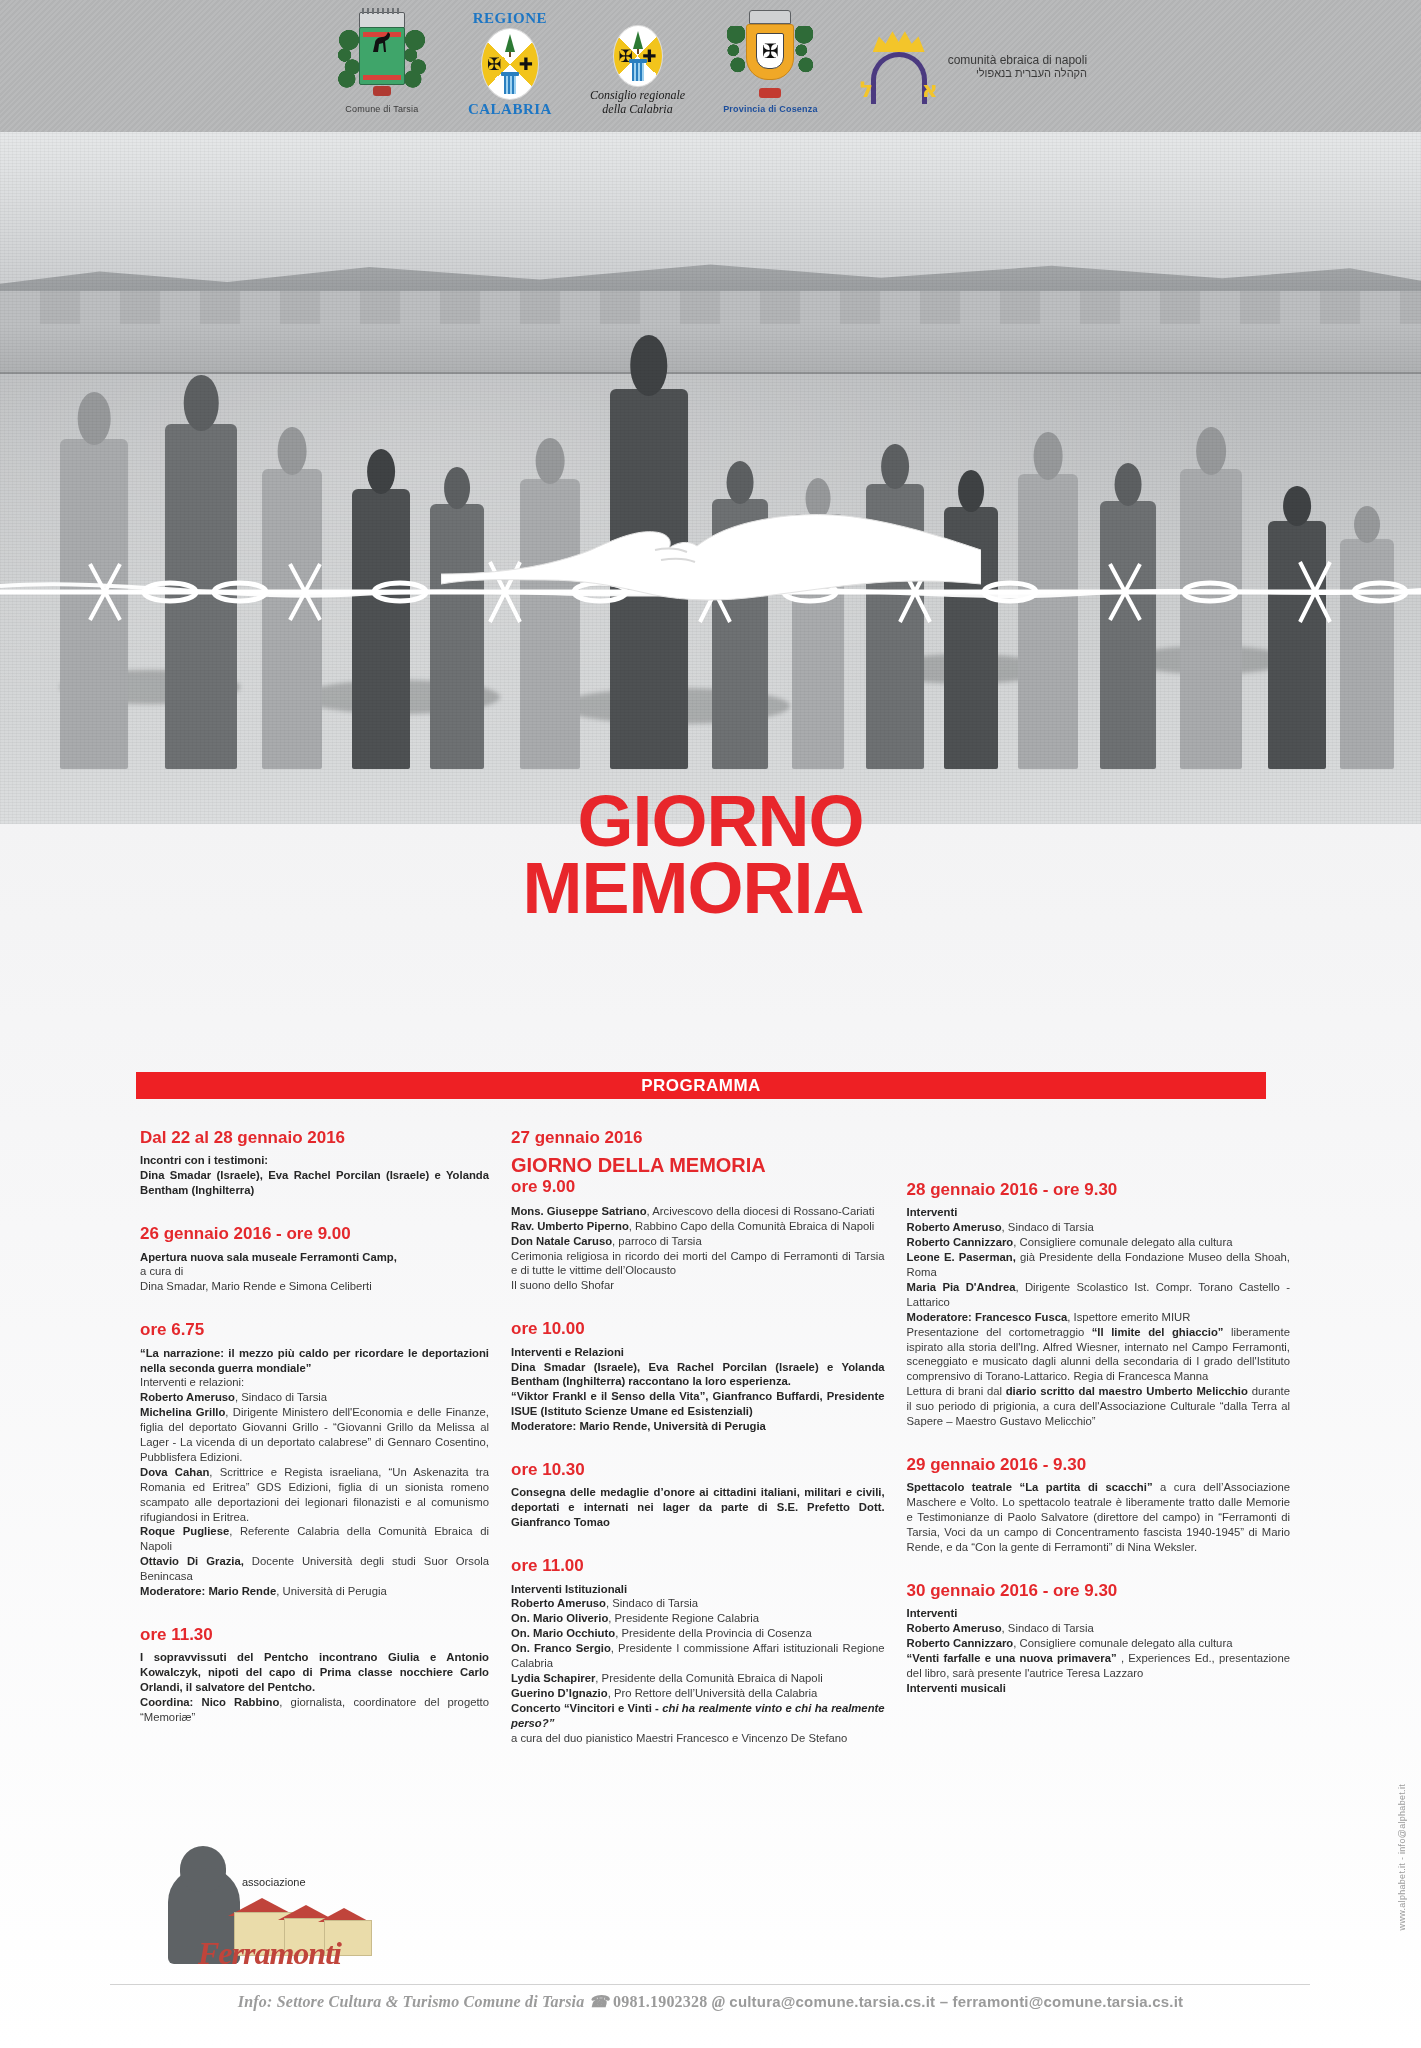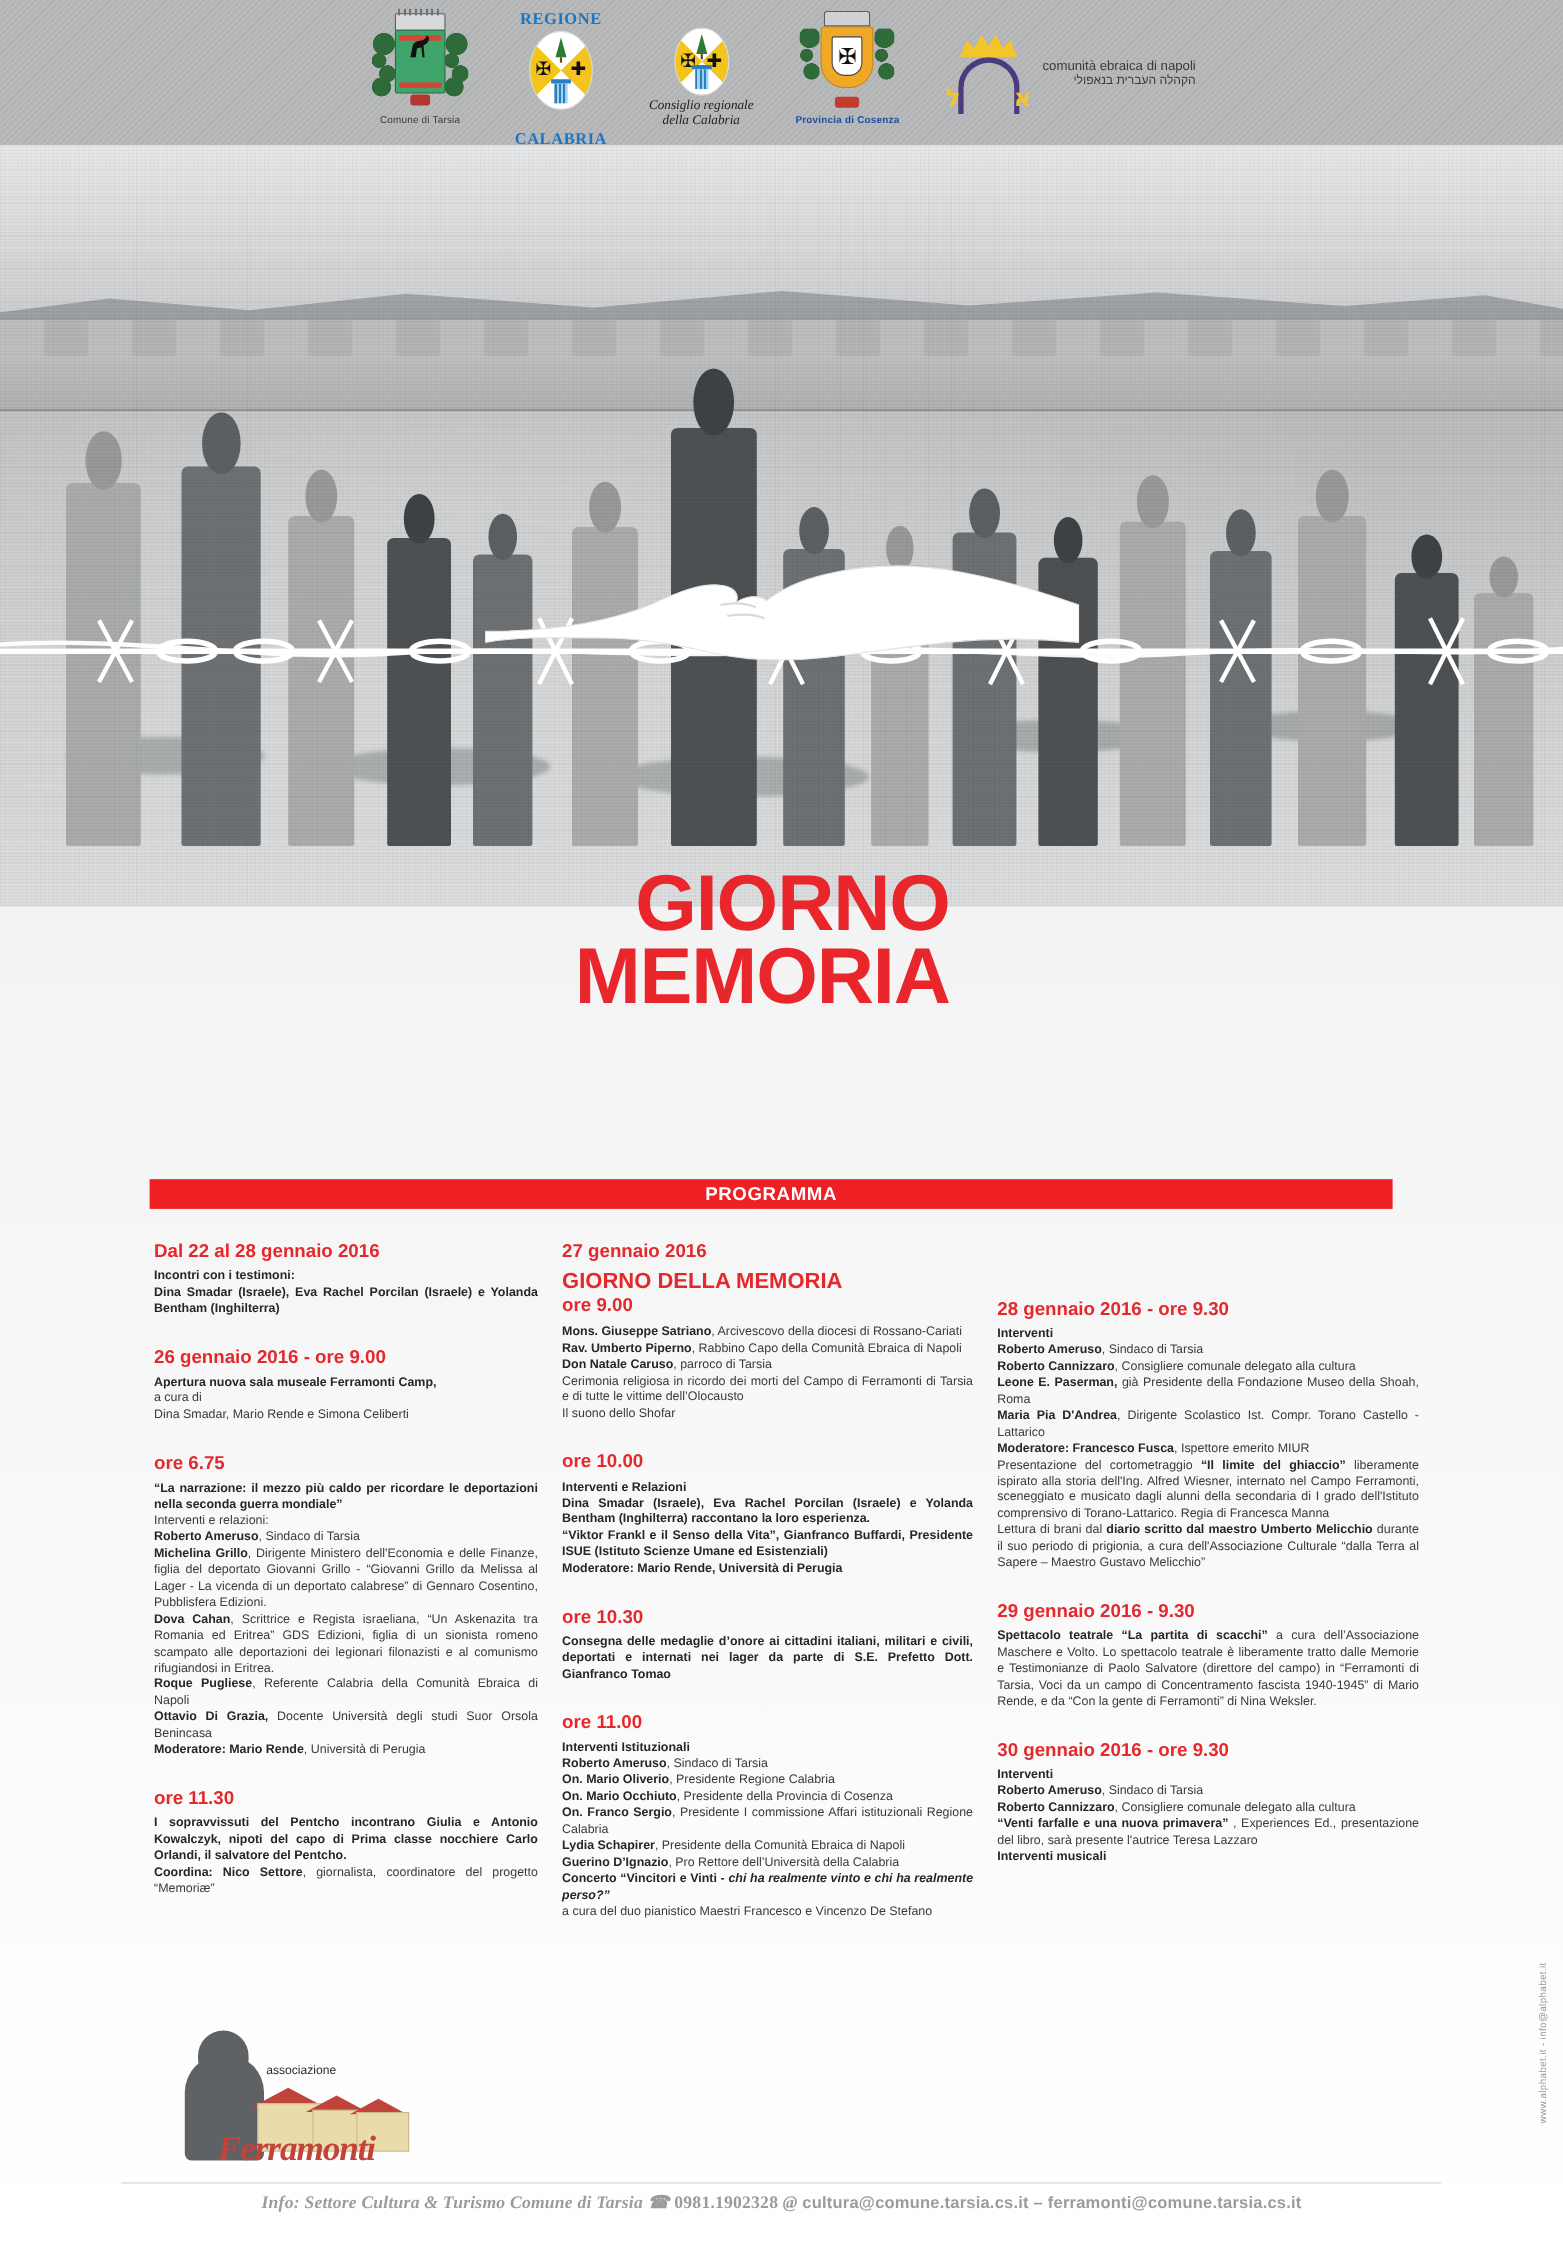--- a/index.html
+++ b/index.html
@@ -64,21 +64,21 @@
   }
   .wreath-l{ left:4px; }
   .wreath-r{ right:4px; }
   .bow{
     position:absolute; bottom:6px; left:50%; transform:translateX(-50%);
     width:18px; height:10px; background:#b03a32; border-radius:3px; z-index:4;
   }
 
   
   .regione-top { font:bold 15px "Liberation Serif",serif; color:#1d76c4; letter-spacing:.5px; }
-  .regione-bot { font:bold 15px "Liberation Serif",serif; color:#1d76c4; letter-spacing:.5px;margin-top:18px; }
+  .regione-bot { font:bold 15px "Liberation Serif",serif; color:#1d76c4; letter-spacing:.5px; }
   .oval {
     width:58px; height:72px; border-radius:50%/50%;
     background:
       conic-gradient(from 45deg, #f2c41c 0deg 90deg, #ffffff 90deg 180deg, #f2c41c 180deg 270deg, #ffffff 270deg 360deg);
     position:relative; border:1px solid #dcdcdc; margin:1px 0;
   }
   .oval.small { width:50px; height:62px; }
   .oval .tree{
     position:absolute; top:5px; left:50%; transform:translateX(-50%);
     width:0;height:0;border-left:5px solid transparent;border-right:5px solid transparent;
@@ -481,21 +481,21 @@
             <div><b>Dova Cahan</b>, Scrittrice e Regista israeliana, “Un Askenazita tra Romania ed Eritrea” GDS Edizioni, figlia di un sionista romeno scampato alle deportazioni dei legionari filonazisti e al comunismo rifugiandosi in Eritrea.</div>
             <div><b>Roque Pugliese</b>, Referente Calabria della Comunità Ebraica di Napoli</div>
             <div><b>Ottavio Di Grazia,</b> Docente Università degli studi Suor Orsola Benincasa</div>
             <div><b>Moderatore: Mario Rende</b>, Università di Perugia</div>
           </div>
         </div>
         <div class="blk-lg">
           <div class="dt">ore 11.30</div>
           <div class="body">
             <div><b>I sopravvissuti del Pentcho incontrano Giulia e Antonio Kowalczyk, nipoti del capo di Prima classe nocchiere Carlo Orlandi, il salvatore del Pentcho.</b></div>
-            <div><b>Coordina: Nico Settore</b>, giornalista, coordinatore del progetto “Memoriæ”</div>
+            <div><b>Coordina: Nico Rabbino</b>, giornalista, coordinatore del progetto “Memoriæ”</div>
           </div>
         </div>
       </div>
     <div class="col c2">
         <div class="blk-lg">
           <div class="dt">27 gennaio 2016</div>
           <div class="sub" style="font-size: 20px;">GIORNO DELLA MEMORIA</div>
           <div class="sub" style="margin-bottom: 6px;">ore 9.00</div>
           <div class="body">
             <div><b>Mons. Giuseppe Satriano</b>, Arcivescovo della diocesi di Rossano-Cariati</div>

